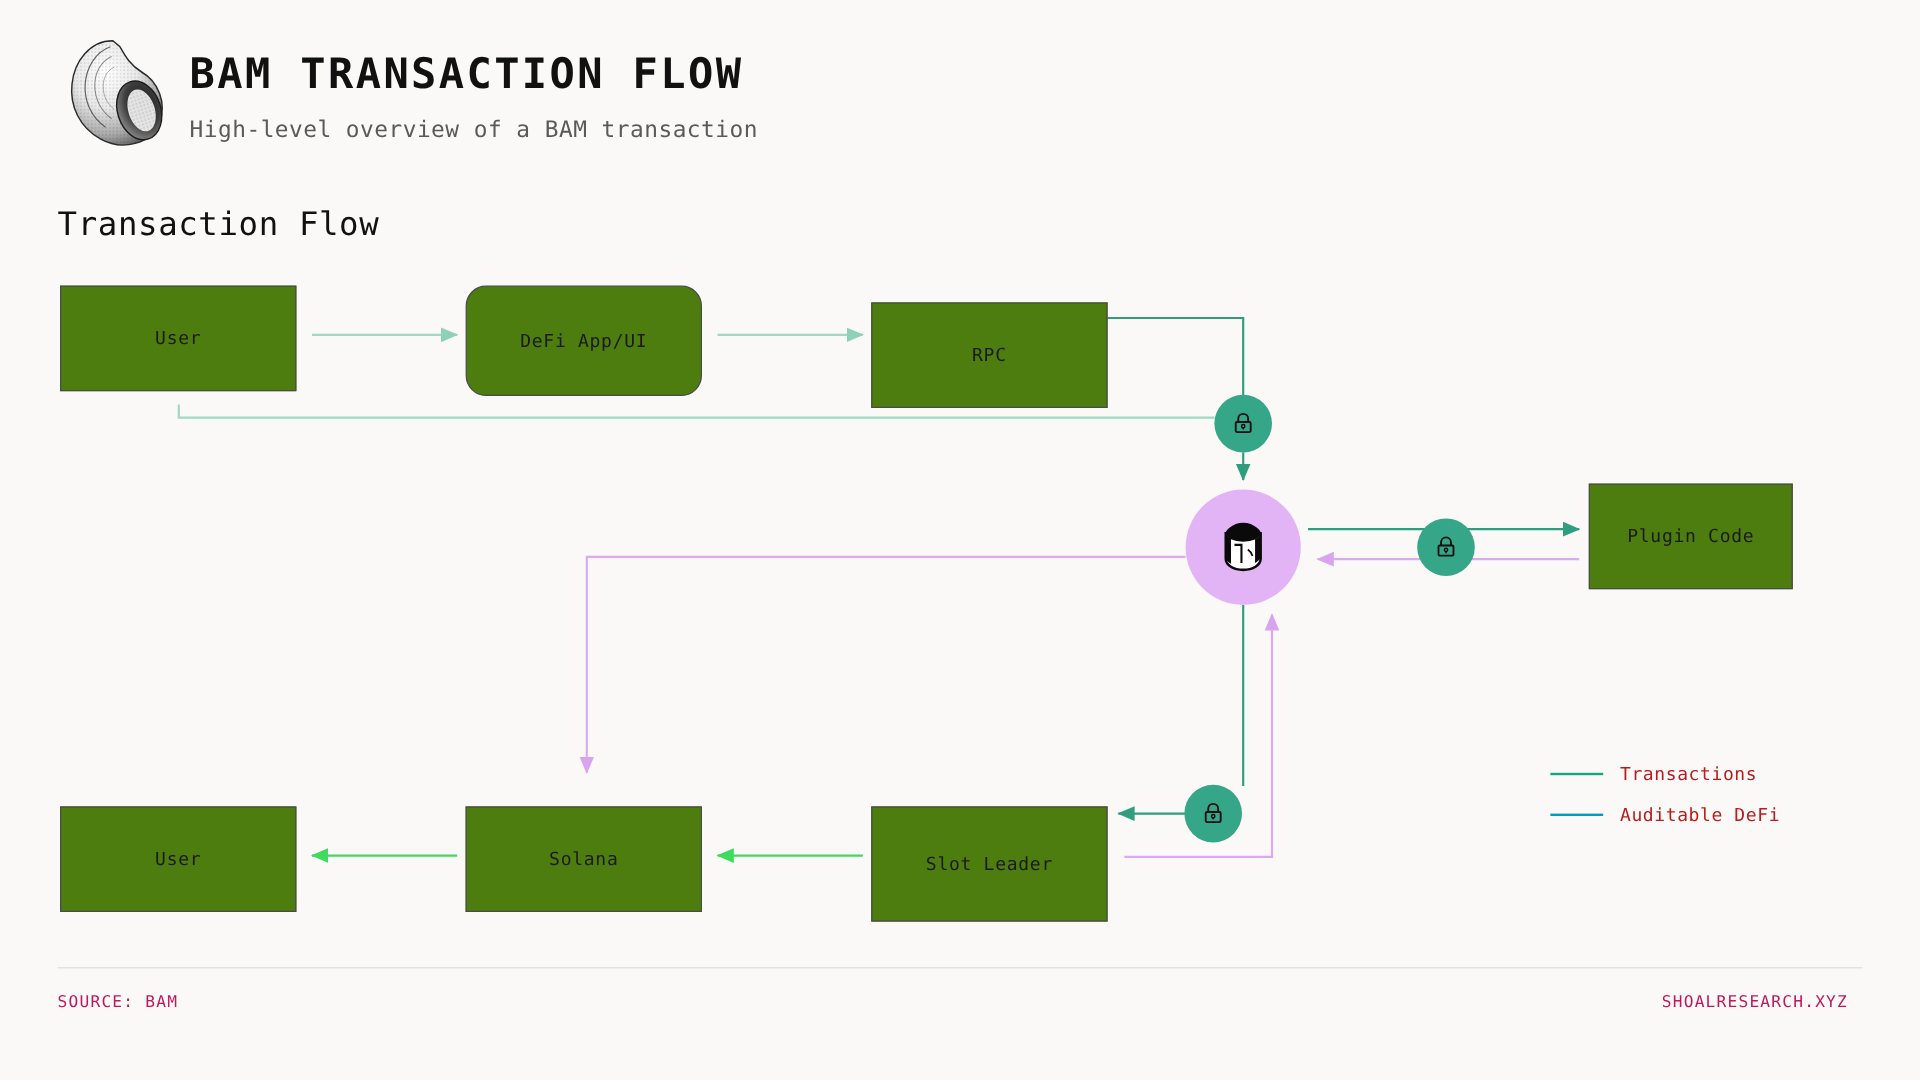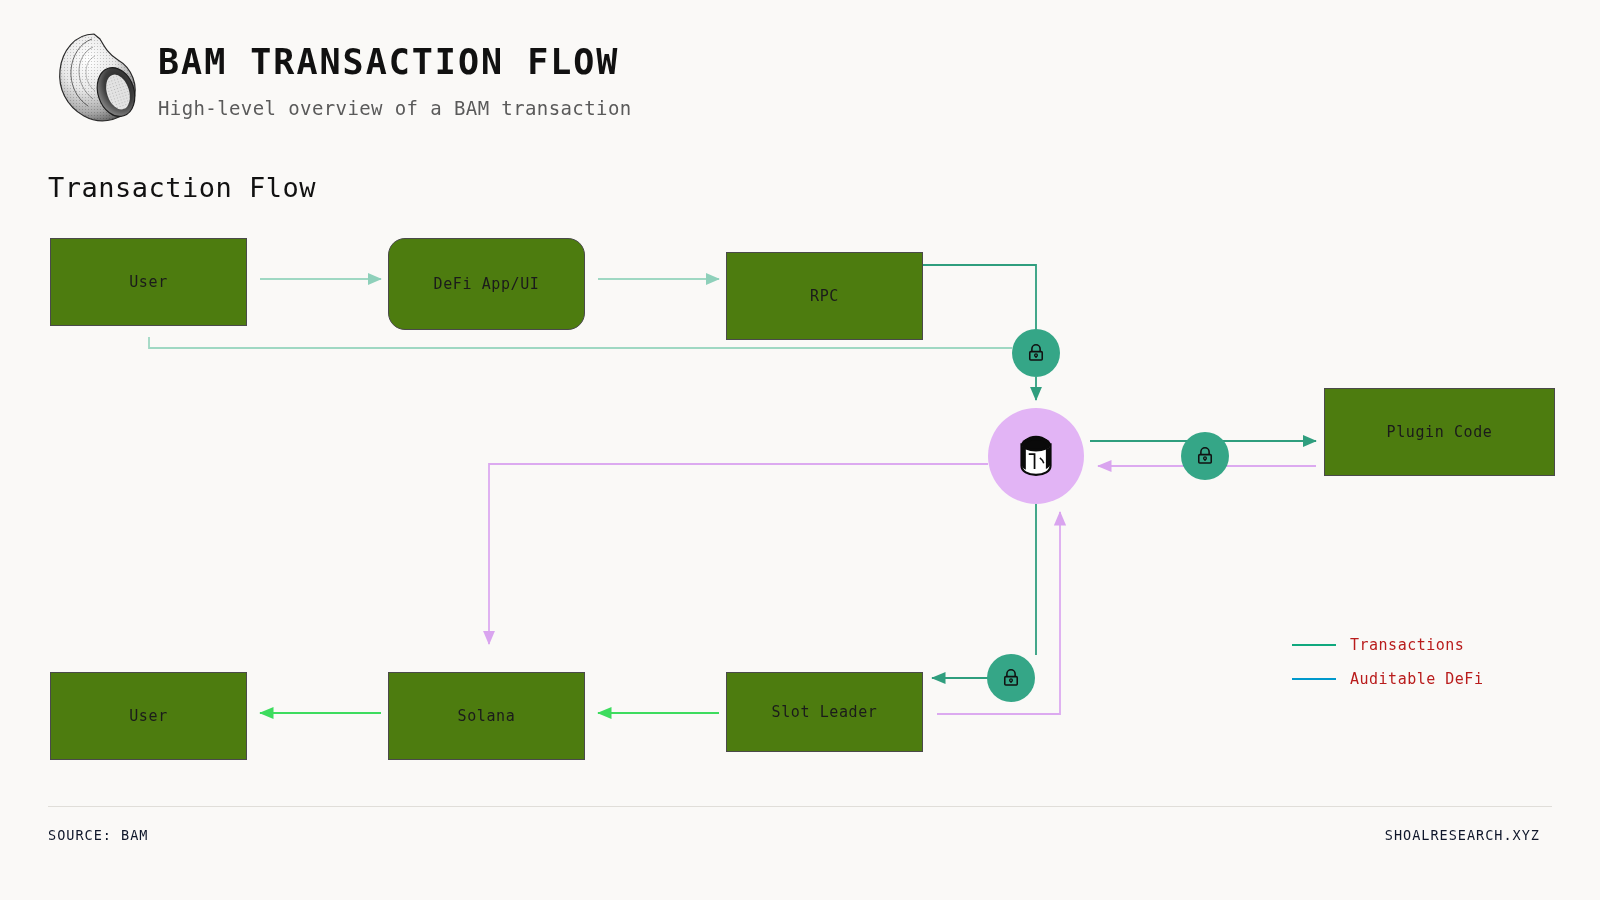--- a/index.html
+++ b/index.html
@@ -116,21 +116,21 @@
   #footer-rule {
     position: absolute;
     left: 48px; top: 806px;
     width: 1504px; height: 1px;
     background: #e0ded9;
   }
   #footer-source, #footer-site {
     position: absolute;
     top: 827px;
     font-size: 13.5px;
-    color: #0f172a;
+    color: #be185d;
     letter-spacing: 1.0px;
   }
   #footer-source { left: 48px; }
   #footer-site   { right: 60px; }
 </style>
 </head>
 <body>
 
 <div id="page">
 
@@ -214,24 +214,24 @@
     <path d="M937,714 L1060,714 L1060,512" fill="none" stroke="#dcaaf0" stroke-width="1.8" marker-end="url(#ah-purple)"></path>
 
     <path d="M719,713 L598,713" fill="none" stroke="#3ddc5e" stroke-width="1.8" marker-end="url(#ah-bright)"></path>
 
     <path d="M381,713 L260,713" fill="none" stroke="#3ddc5e" stroke-width="1.8" marker-end="url(#ah-bright)"></path>
   </svg>
 
   <div class="node-box" style="left:50px;  top:238px; width:197px; height:88px;">User</div>
   <div class="node-box" style="left:388px; top:238px; width:197px; height:92px;border-radius:17px;">DeFi App/UI</div>
   <div class="node-box" style="left:726px; top:252px; width:197px; height:88px;">RPC</div>
-  <div class="node-box" style="left:1324px; top:388px; width:231px; height:88px;">Plugin Code</div>
+  <div class="node-box" style="left:1324px; top:403px; width:170px; height:88px;">Plugin Code</div>
   <div class="node-box" style="left:50px;  top:672px; width:197px; height:88px;">User</div>
   <div class="node-box" style="left:388px; top:672px; width:197px; height:88px;">Solana</div>
-  <div class="node-box" style="left:726px; top:672px; width:197px; height:80px;">Slot Leader</div>
+  <div class="node-box" style="left:726px; top:672px; width:197px; height:96px;">Slot Leader</div>
 
   <div class="circle-node lock-node" style="left:1012px; top:329px; width:48px; height:48px;">
     <svg width="22" height="22" viewBox="0 0 24 24">
       <path d="M7.5 10.5 V7.6 a4.5 4.5 0 0 1 9 0 V10.5" fill="none" stroke="#111" stroke-width="1.7"></path>
       <rect x="5.2" y="10.5" width="13.6" height="9.2" rx="1.1" fill="none" stroke="#111" stroke-width="1.7"></rect>
       <circle cx="12" cy="14.4" r="1.5" fill="none" stroke="#111" stroke-width="1.4"></circle>
       <path d="M12 15.6 V17.4" stroke="#111" stroke-width="1.4"></path>
     </svg>
   </div>
 

